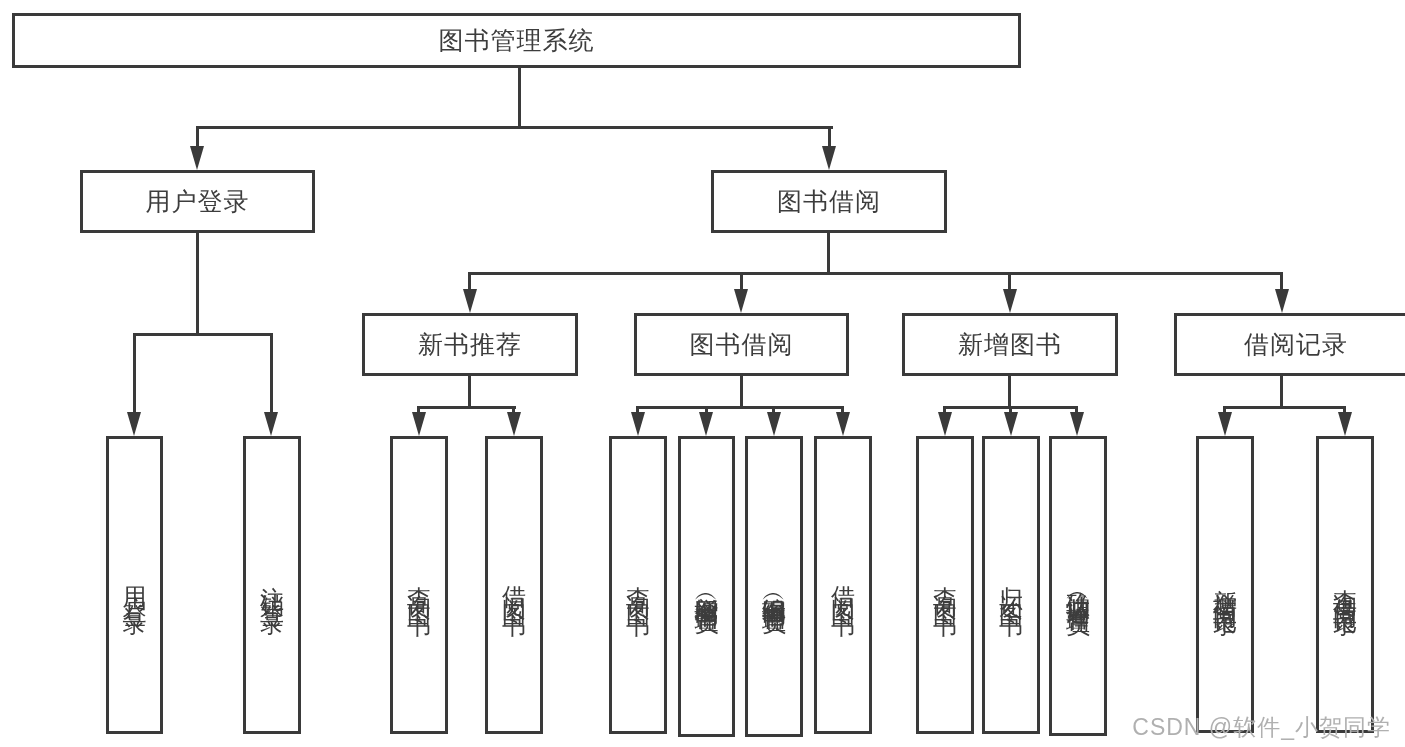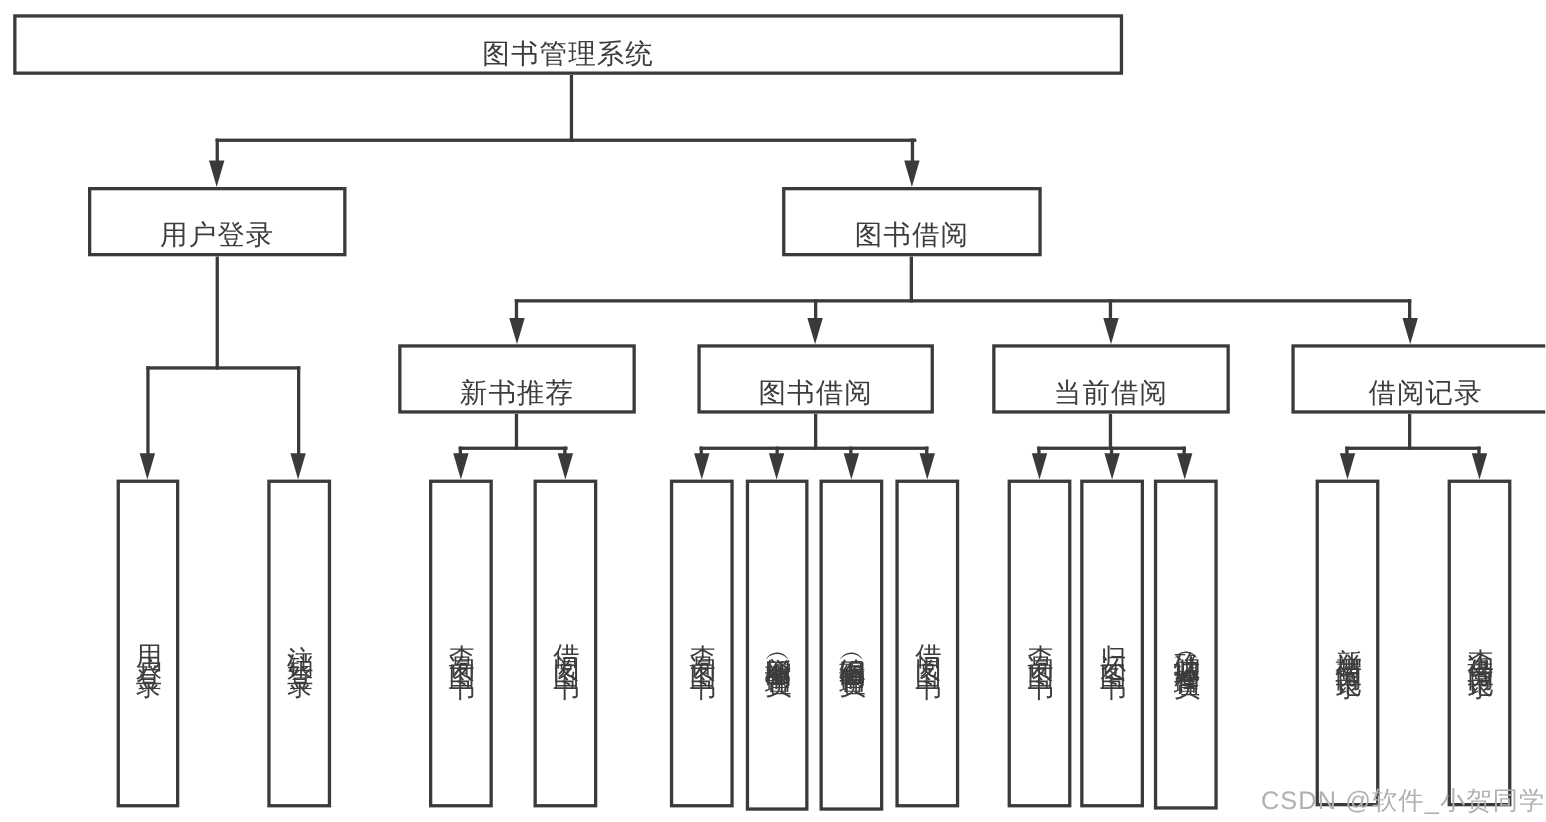--- a/index.html
+++ b/index.html
@@ -19,21 +19,21 @@
   .box{
     position:absolute;
     box-sizing:border-box;
     border:3px solid var(--line);
     background:#ffffff;
     display:flex;
     align-items:center;
     justify-content:center;
     color:var(--text);
   }
-  .hnode{font-size:25px;letter-spacing:1px;align-items:flex-end;}
+  .hnode{font-size:25px;letter-spacing:1px;}
   .leaf span{
     writing-mode:vertical-rl;
     text-orientation:mixed;
     font-size:24px;
     line-height:1;
     color:var(--text);
     white-space:nowrap;
   }
   .ls4 span{letter-spacing:9px;}
   .ls6 span{letter-spacing:5px;}
@@ -44,21 +44,21 @@
   .hline{height:3px;}
   .arrow{
     position:absolute;
     width:0;height:0;
     border-left:7px solid transparent;
     border-right:7px solid transparent;
     border-top:24px solid var(--line);
   }
   .watermark{
     position:absolute;
-    right:0;
+    right:14px;
     top:712px;
     font-size:23px;
     color:var(--wm);
     letter-spacing:1px;
     white-space:nowrap;
   }
 </style>
 </head>
 <body>
 
@@ -134,21 +134,21 @@
     <span>图书借阅</span>
   </div>
 
   <div class="box hnode" style="left:362px;top:313px;width:216px;height:63px;">
     <span>新书推荐</span>
   </div>
   <div class="box hnode" style="left:634px;top:313px;width:215px;height:63px;">
     <span>图书借阅</span>
   </div>
   <div class="box hnode" style="left:902px;top:313px;width:216px;height:63px;">
-    <span>当前借阅</span>
+    <span>新增图书</span>
   </div>
   <div class="box hnode" style="left:1174px;top:313px;width:244px;height:63px;">
     <span>借阅记录</span>
   </div>
 
   <div class="box leaf ls4" style="left:106px;top:436px;width:57px;height:298px;">
     <span>用户登录</span>
   </div>
   <div class="box leaf ls4" style="left:243px;top:436px;width:58px;height:298px;">
     <span>注销登录</span>

